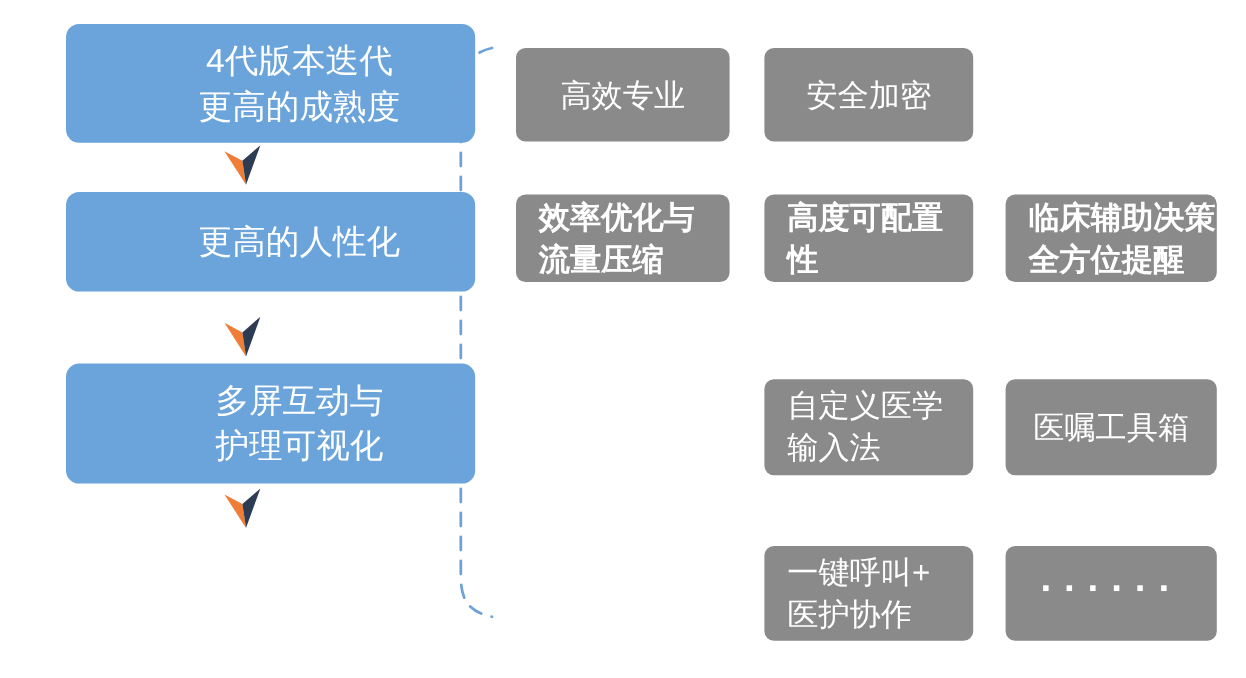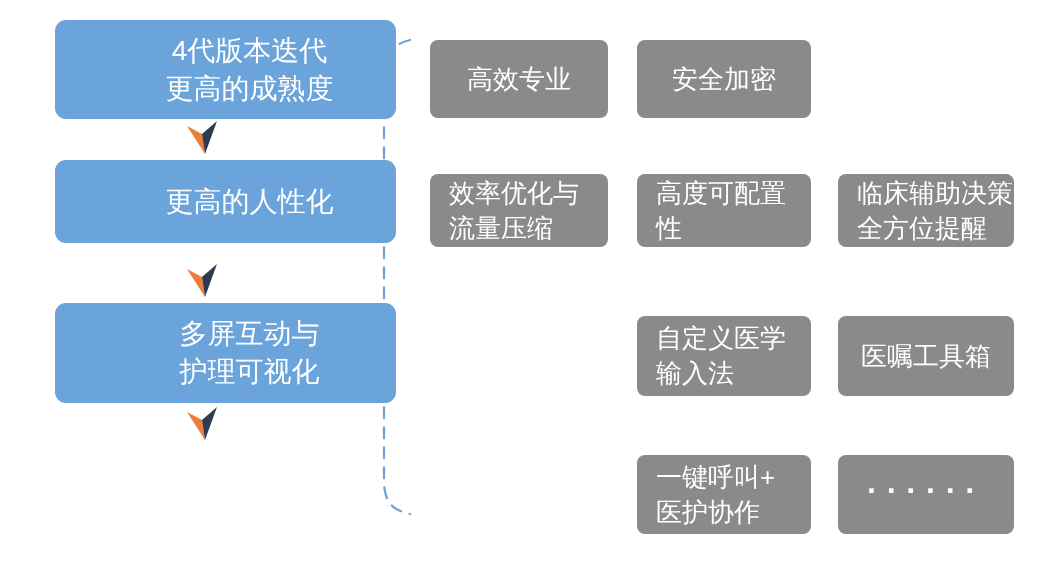--- a/index.html
+++ b/index.html
@@ -45,21 +45,21 @@
     font-size:26px;line-height:35px;
     white-space:pre-line;
     font-weight:500;
     box-sizing:border-box;
   }
   .feature-box.left{justify-content:flex-start;padding-left:19px;text-align:left;}
   .col-0{left:430px;width:178px;}
   .col-1{left:637px;width:174px;}
   .col-2{left:838px;width:176px;}
   .row-0{top:30px;height:78px;margin-top:10px;}
-  .row-1{top:174px;height:73px;}
+  .row-1{top:162px;height:73px;font-weight:bold;}
   .row-2{top:316px;height:80px;}
   .row-3{top:455px;height:79px;}
   .dots{font-size:32px;letter-spacing:9px;font-weight:bold;padding-bottom:8px;}
 </style>
 </head>
 <body>
 
 <div class="canvas">
 
   <div class="flow-step step-0">4代版本迭代

